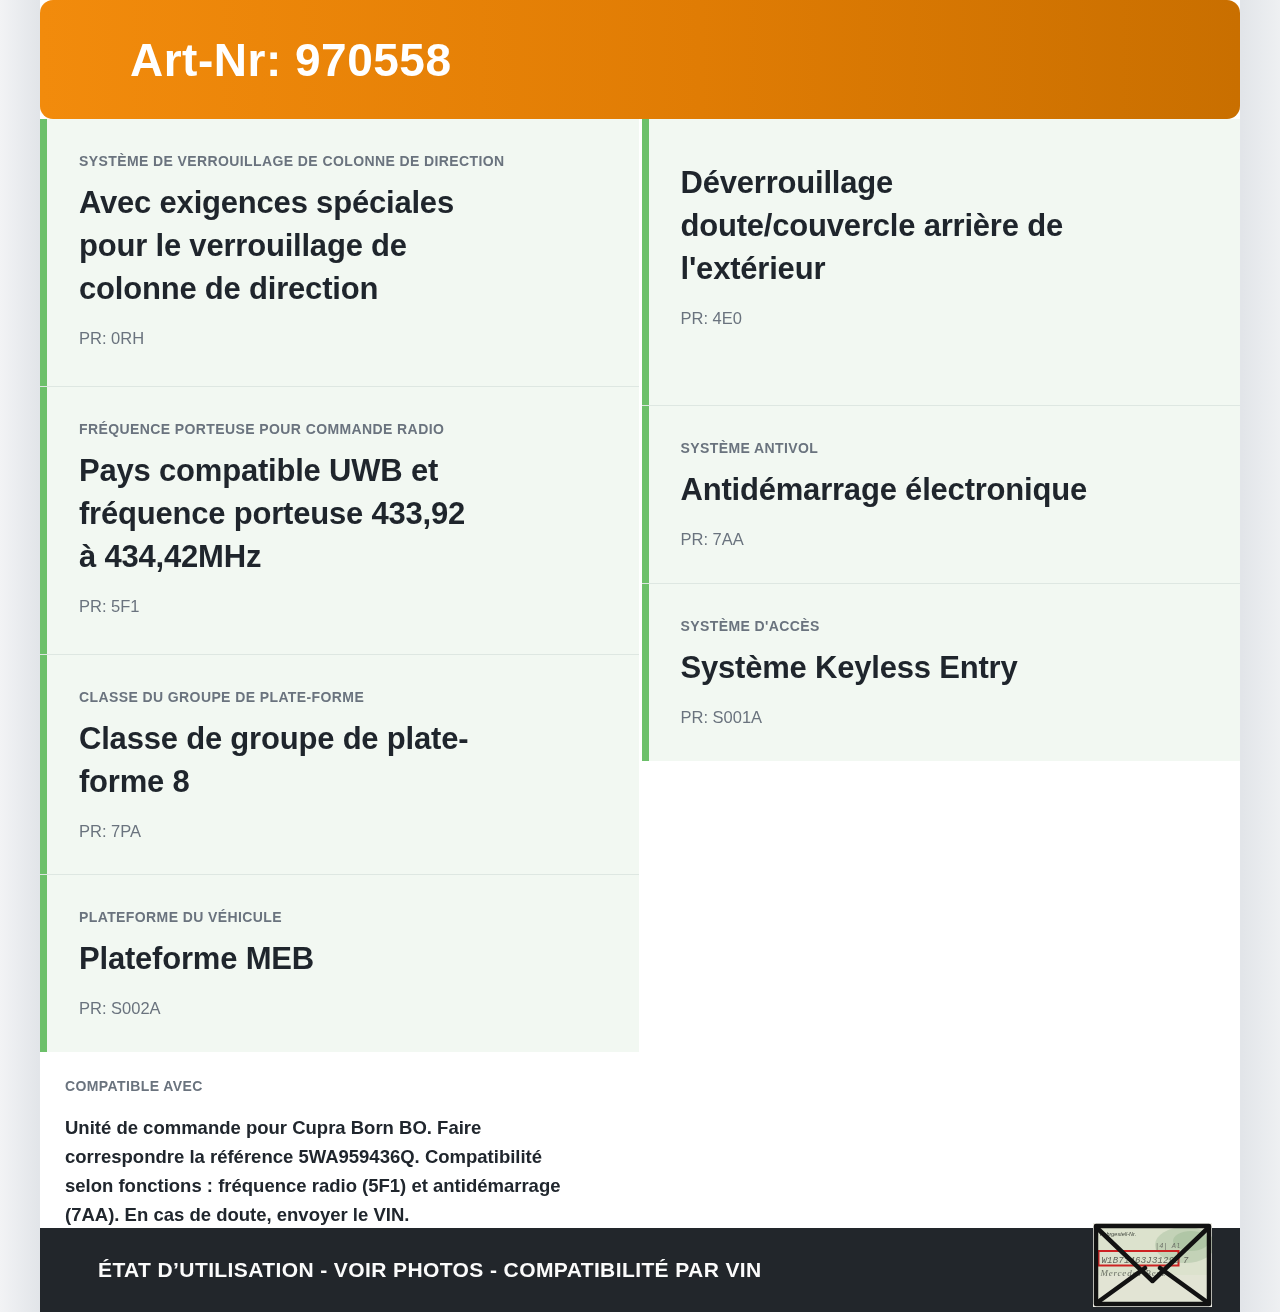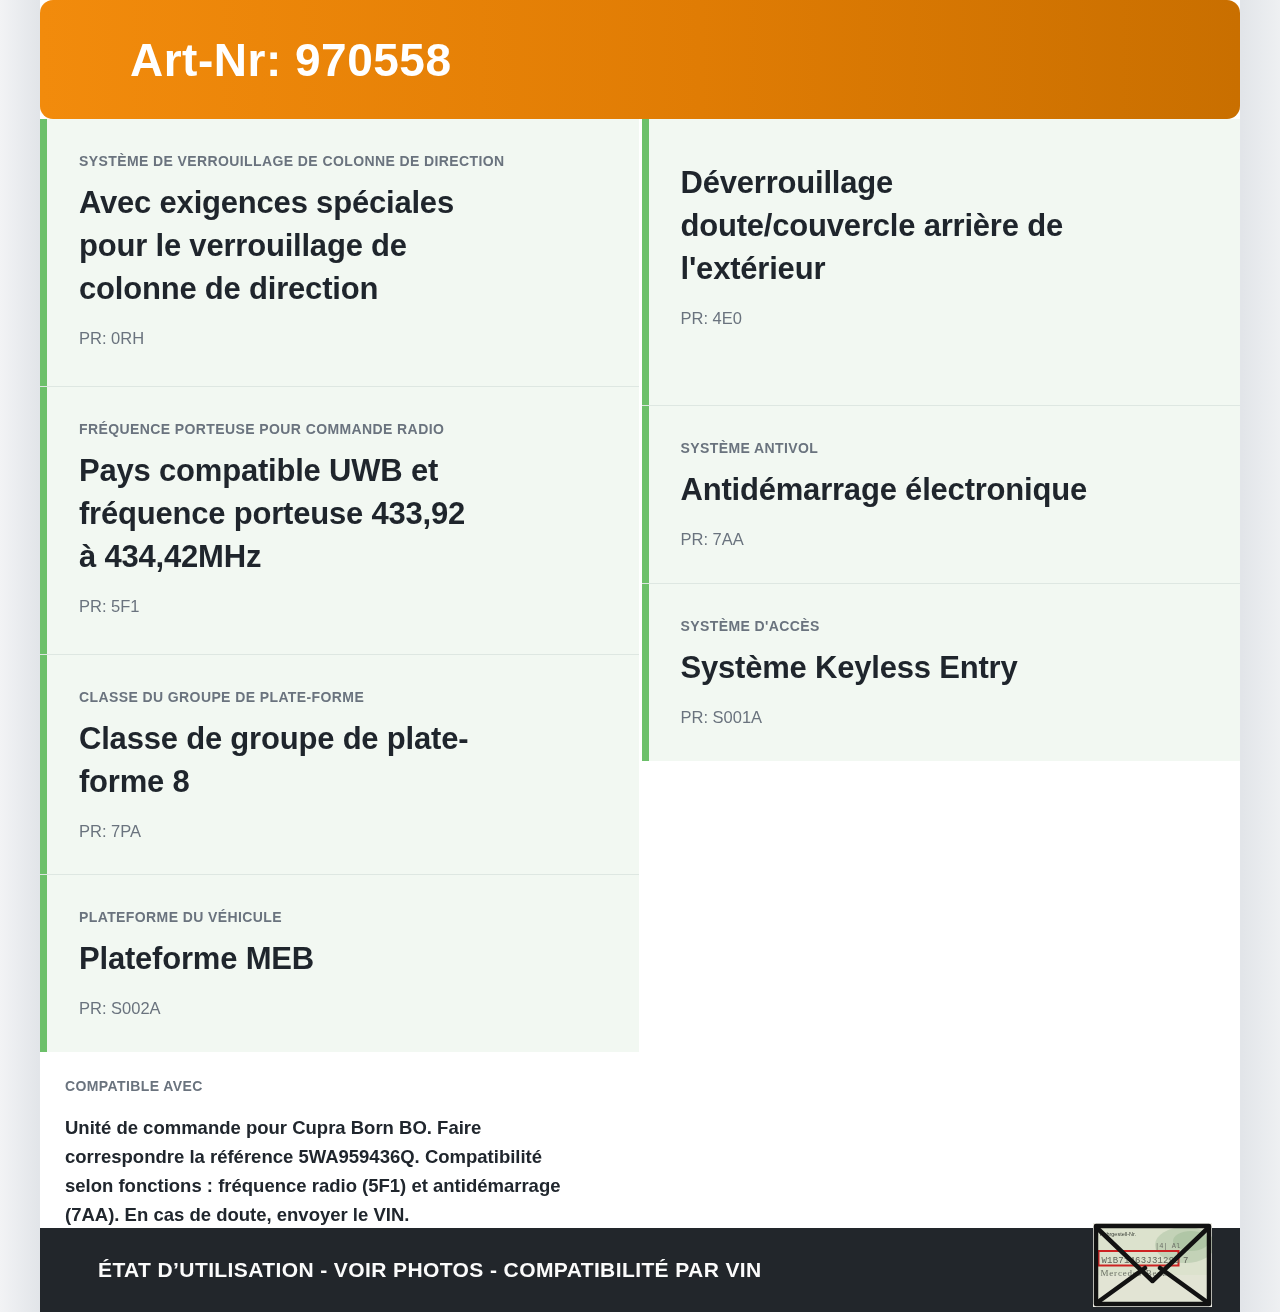--- a/index.html
+++ b/index.html
@@ -83,20 +83,21 @@
     position: relative;
   }
   .bar-text {
     font-size: 21px; font-weight: 700;
     color: #FBFBFB; letter-spacing: 0.4px;
   }
   .vin-thumb {
     position: absolute; right: 28px; top: -5px;
     width: 119px; height: 84px;
     background: #EDEce4;
+    font-style: italic;
   }
   .vin-thumb svg { display: block; width: 100%; height: 100%; }
 </style>
 </head>
 <body>
 
 <div class="sheet">
 
   <header class="banner">
     <h1 class="banner-title">Art-Nr: 970558</h1>

